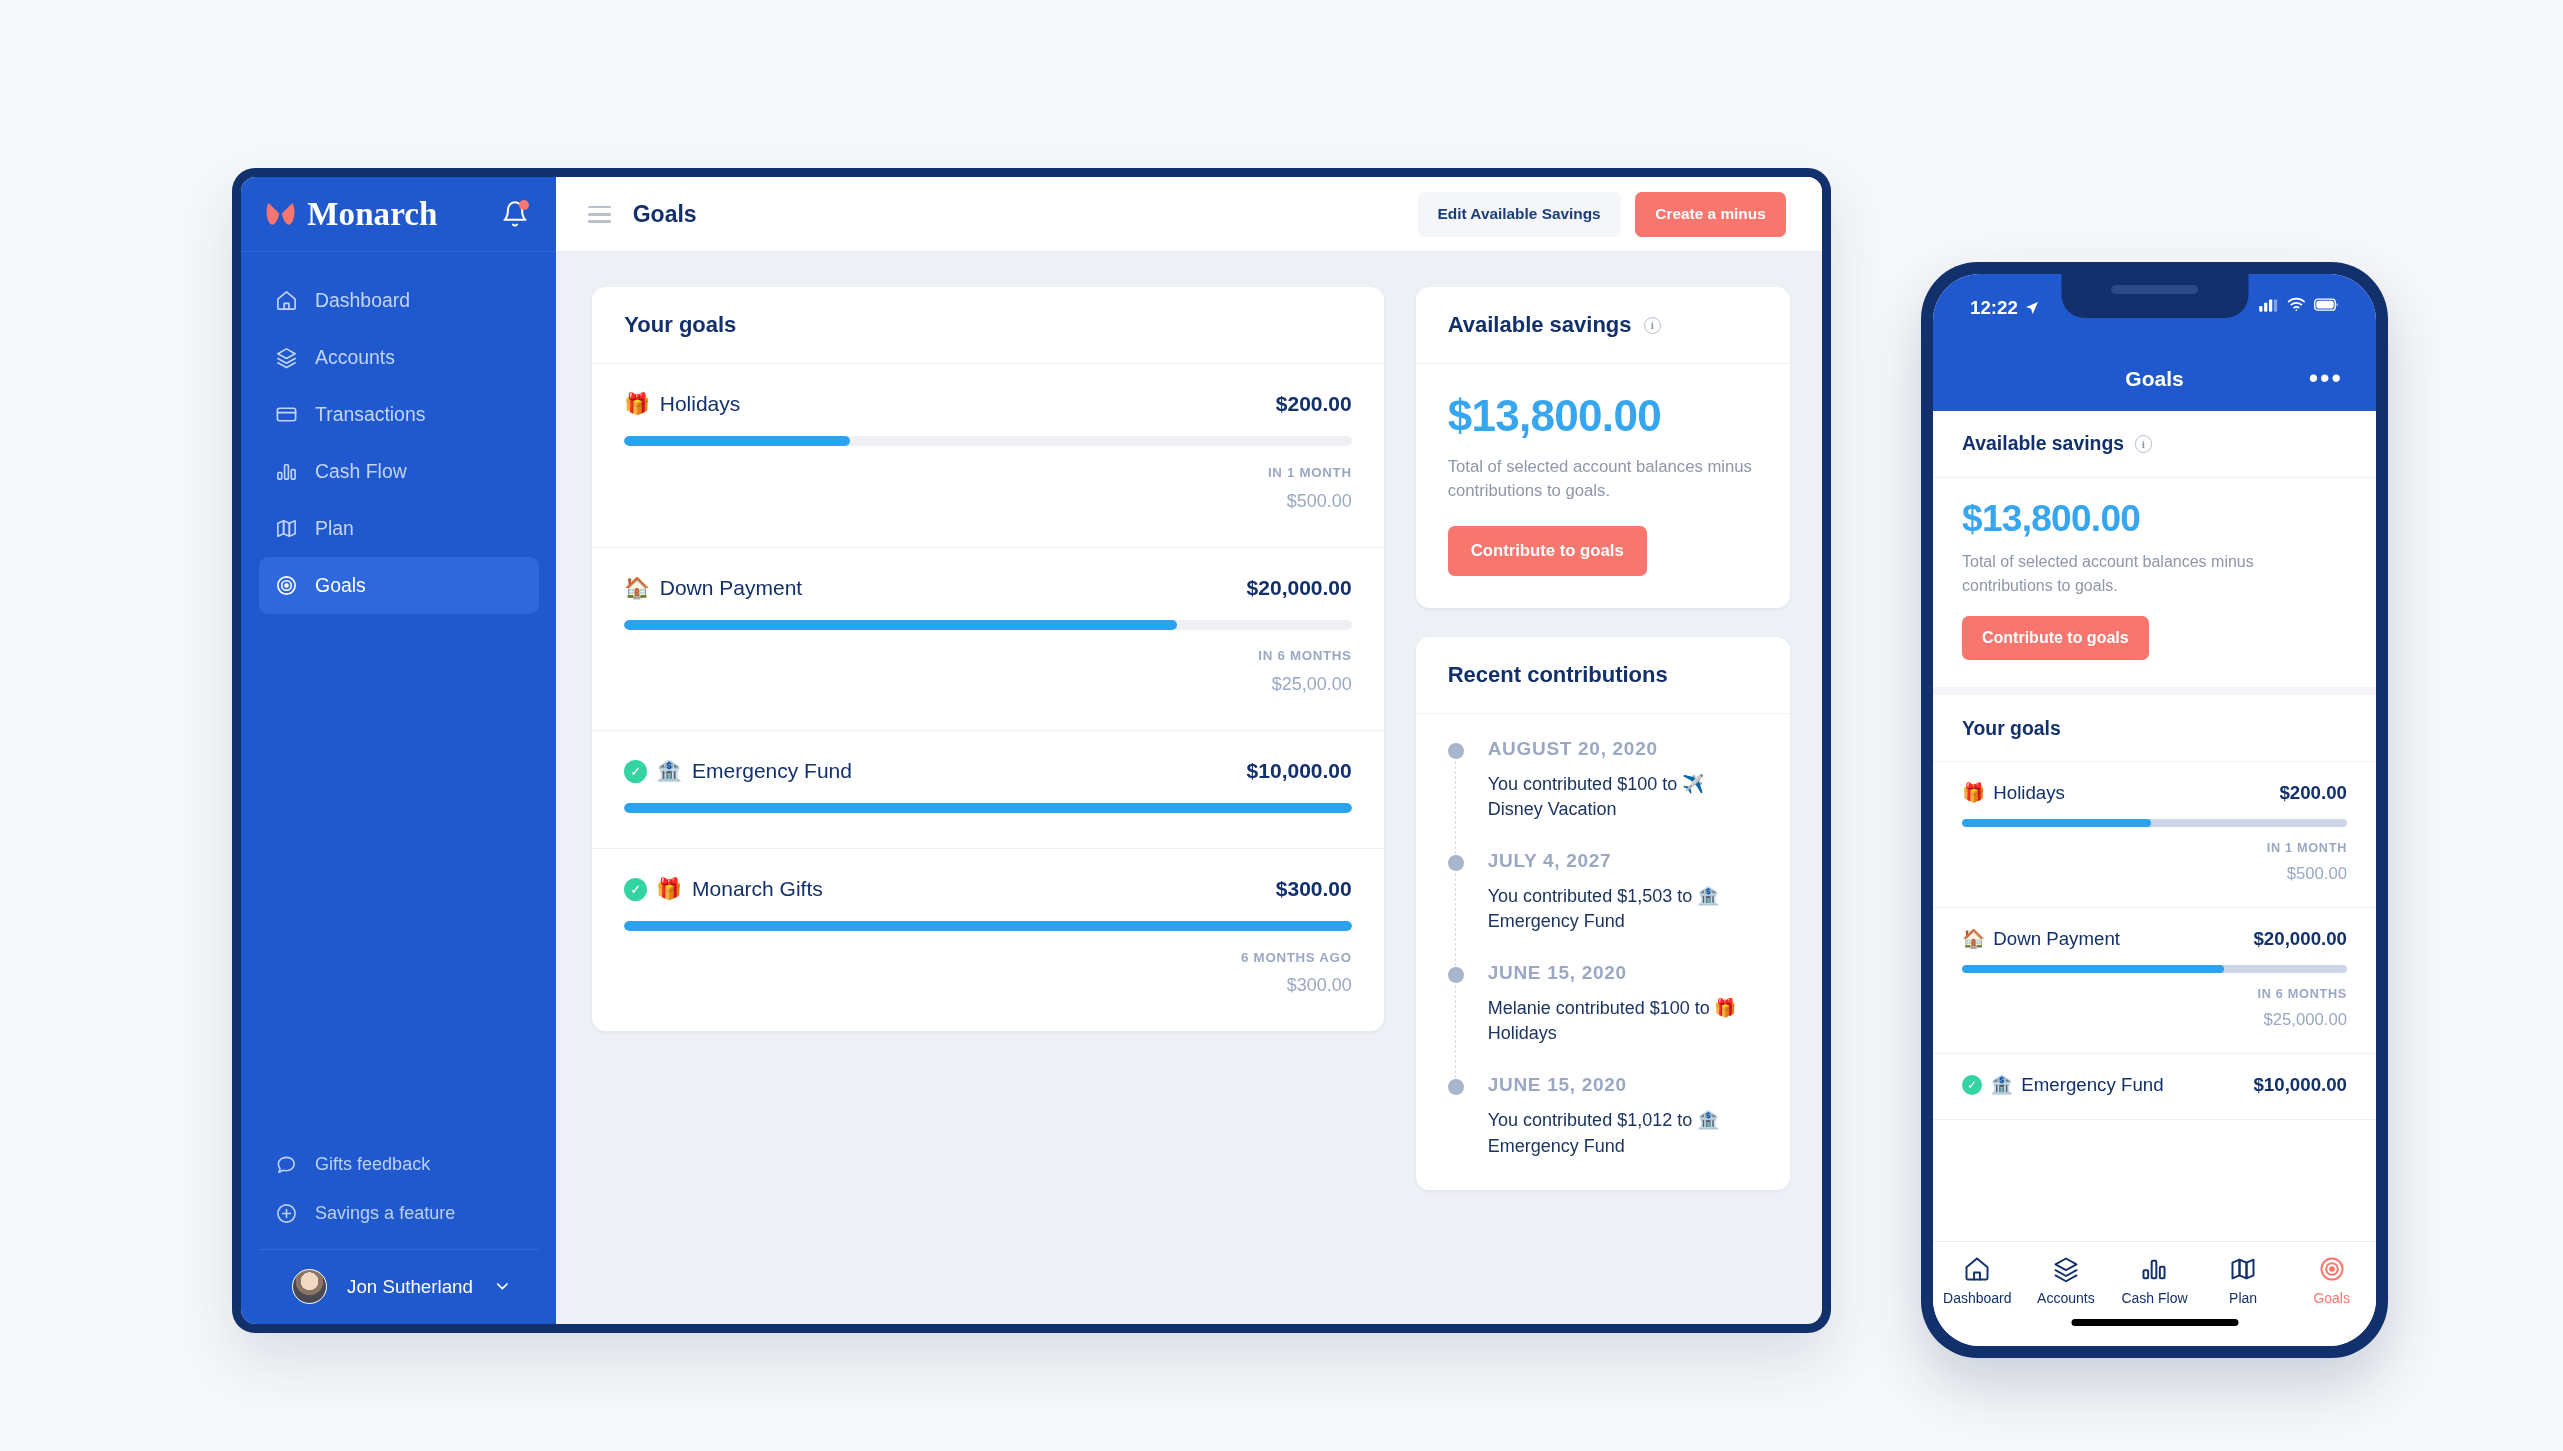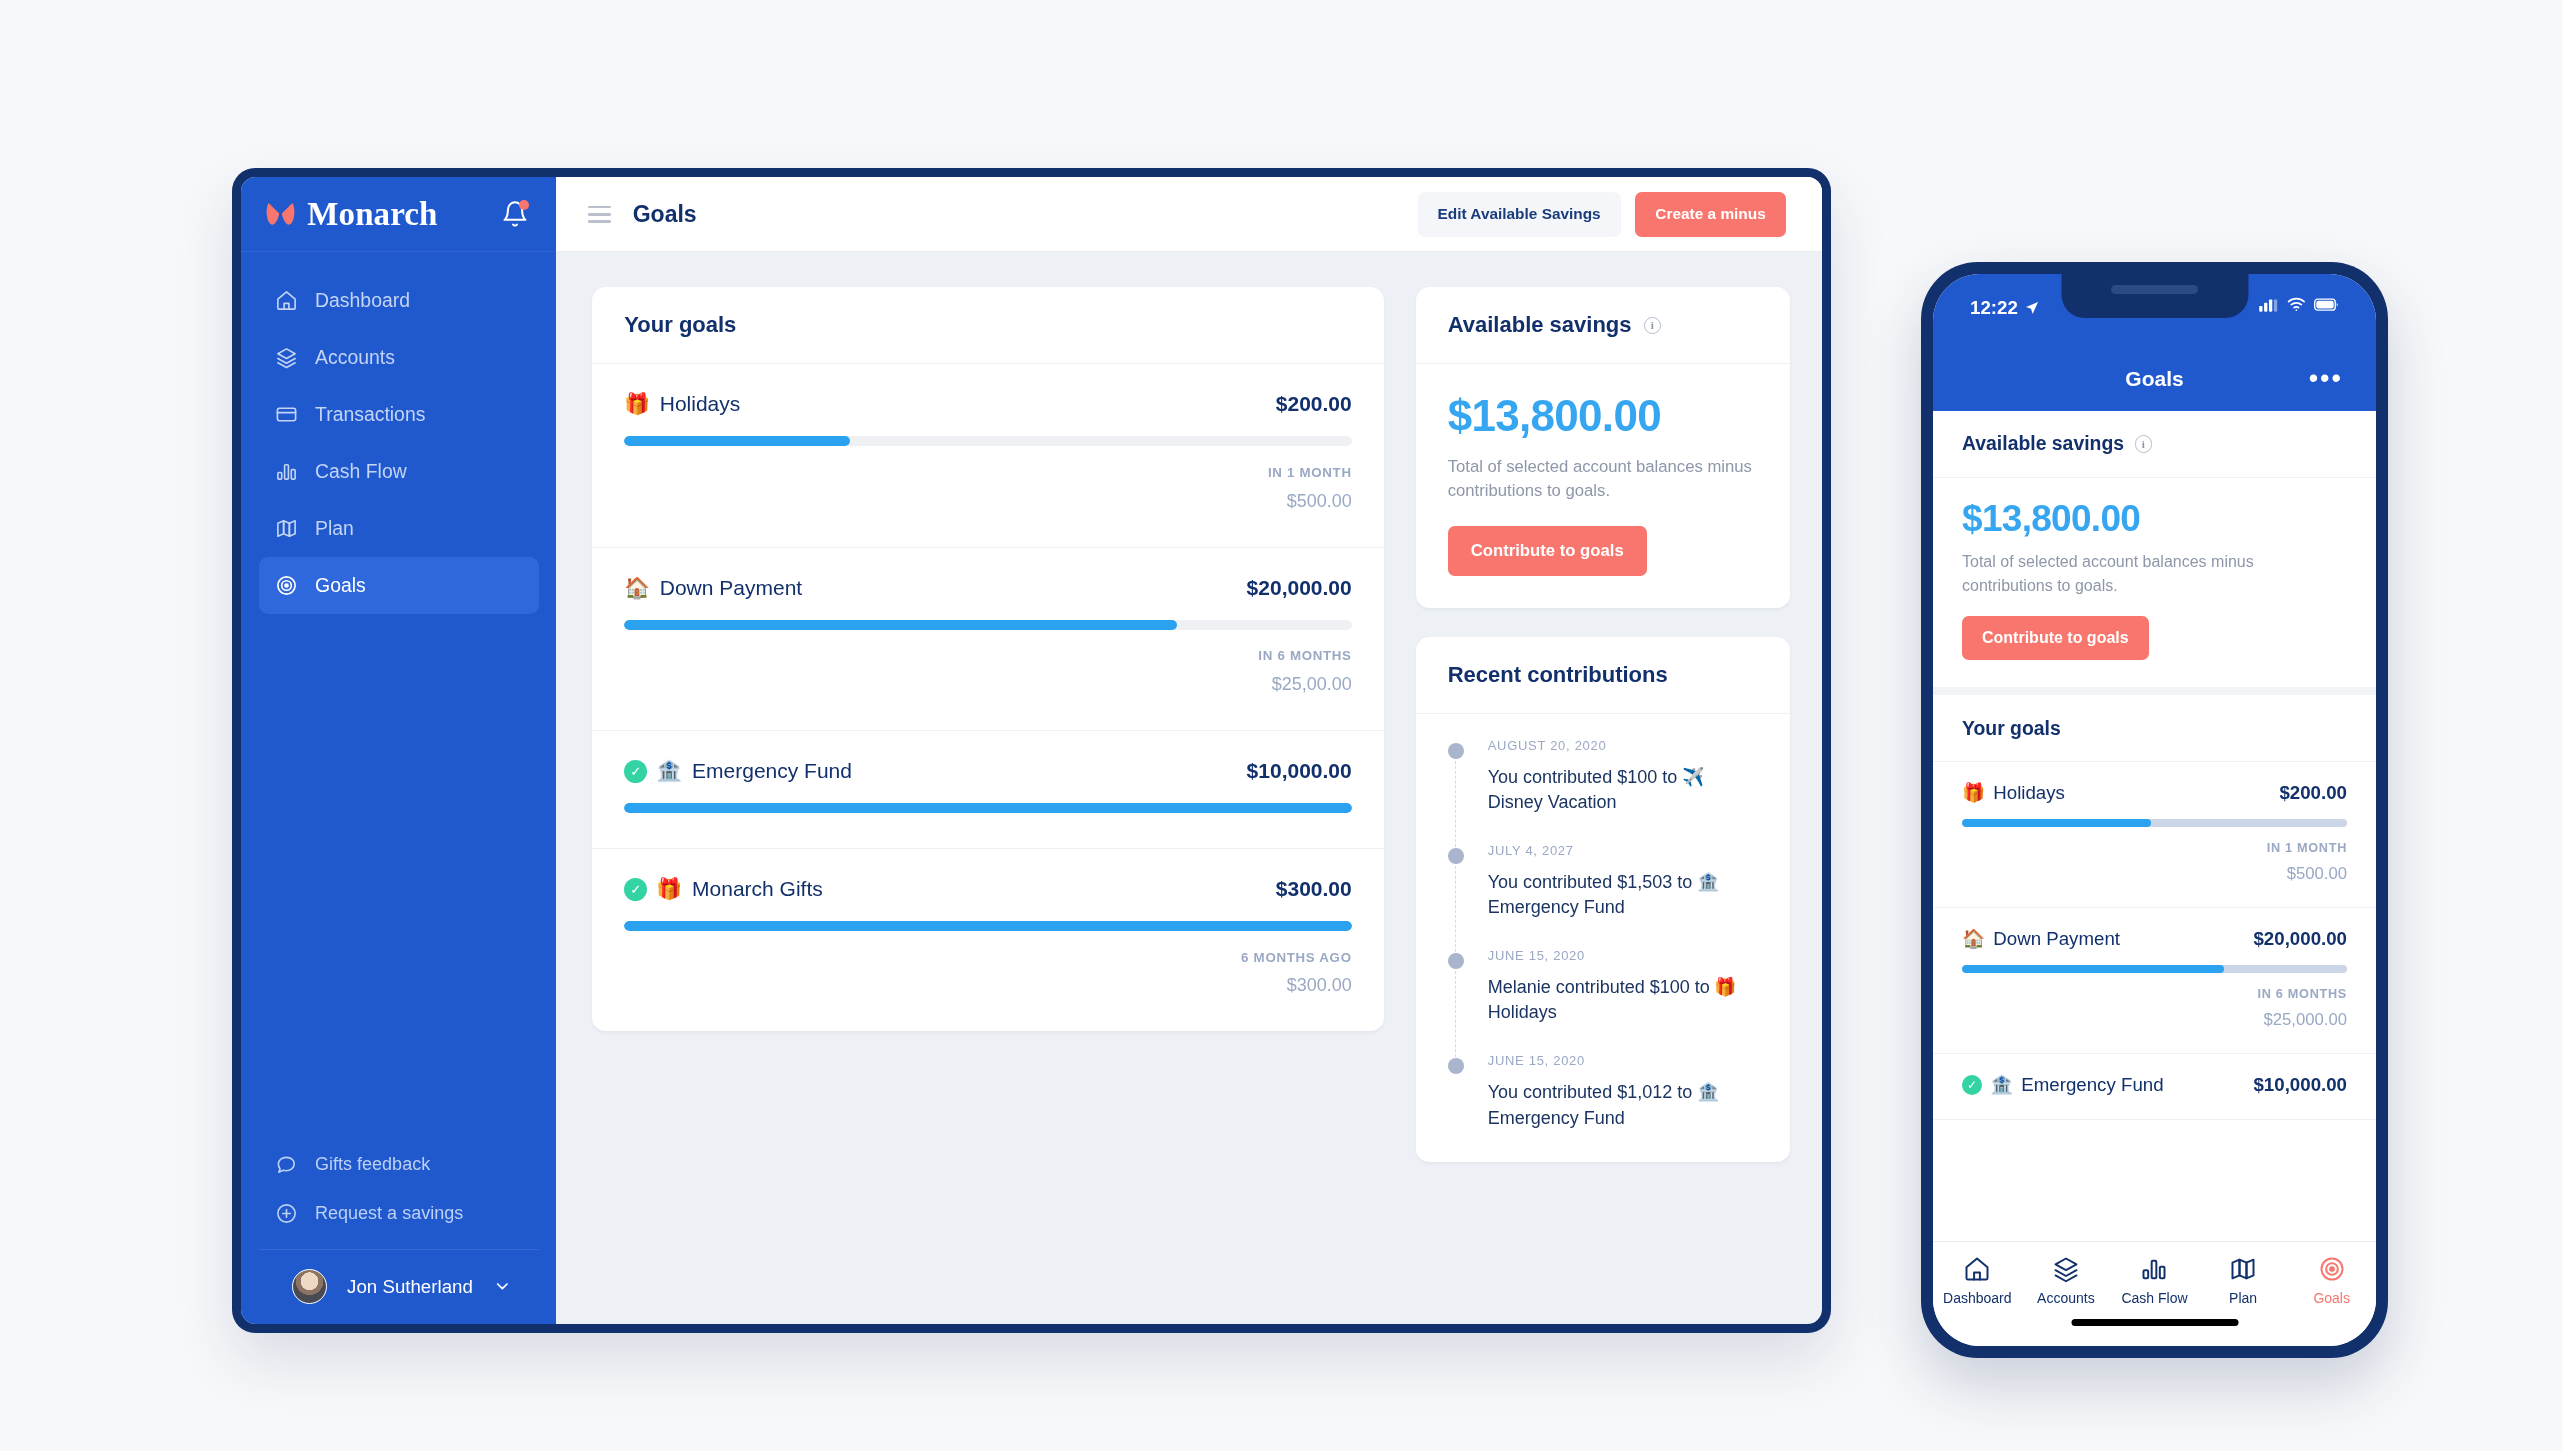--- a/index.html
+++ b/index.html
@@ -171,21 +171,21 @@
   .contrib-dot {
     position: absolute; left: 0; top: 5.3px;
     width: 16px; height: 16px; border-radius: 50%;
     background: #a8b5cc;
   }
   .contrib-line {
     position: absolute; left: 7.3px; top: 23px; bottom: -9.3px;
     width: 1.3px; border-left: 1.3px dashed #d3dae6;
   }
   .contrib-item:last-child .contrib-line { display: none; }
-  .contrib-date { font-size: 13px; font-weight: 400; letter-spacing: 0.7px; color: #9aa8c4; }
+  .contrib-date { font-size: 19px; font-weight: 700; letter-spacing: 0.7px; color: #9aa8c4; }
   .contrib-text { font-size: 18px; color: #1b3461; margin-top: 12px; line-height: 1.42; }
 
   
   #phone {
     position: absolute;
     left: 1921px; top: 262px;
     width: 467px; height: 1096px;
     background: #12306b;
     border-radius: 57px;
     padding: 12px;
@@ -346,21 +346,21 @@
           <svg class="nav-icon" viewBox="0 0 24 24" fill="none" stroke="currentColor" stroke-width="1.7" stroke-linecap="round" stroke-linejoin="round">
             <path d="M20 11.5c0 4-3.8 7-8.5 7-1 0-2-.15-2.9-.43L4 20l1.3-3.6C4.2 15.1 3.5 13.4 3.5 11.5c0-4 3.8-7 8.5-7s8 3 8 7z"></path>
           </svg>
           <span>Gifts feedback</span>
         </div>
         <div class="nav-sub">
           <svg class="nav-icon" viewBox="0 0 24 24" fill="none" stroke="currentColor" stroke-width="1.7" stroke-linecap="round">
             <circle cx="12" cy="12" r="9"></circle>
               <path d="M12 8v8M8 12h8"></path>
           </svg>
-          <span>Request a savings</span>
+          <span>Savings a feature</span>
         </div>
         <div id="profile-row">
           <div id="avatar"></div>
           <span id="profile-name">Jon Sutherland</span>
           <svg width="18.7" height="18.7" viewBox="0 0 24 24" fill="none" stroke="#ffffff" stroke-width="2.2" stroke-linecap="round" stroke-linejoin="round">
             <path d="M6 9l6 6 6-6"></path>
           </svg>
         </div>
       </div>
     </nav>

